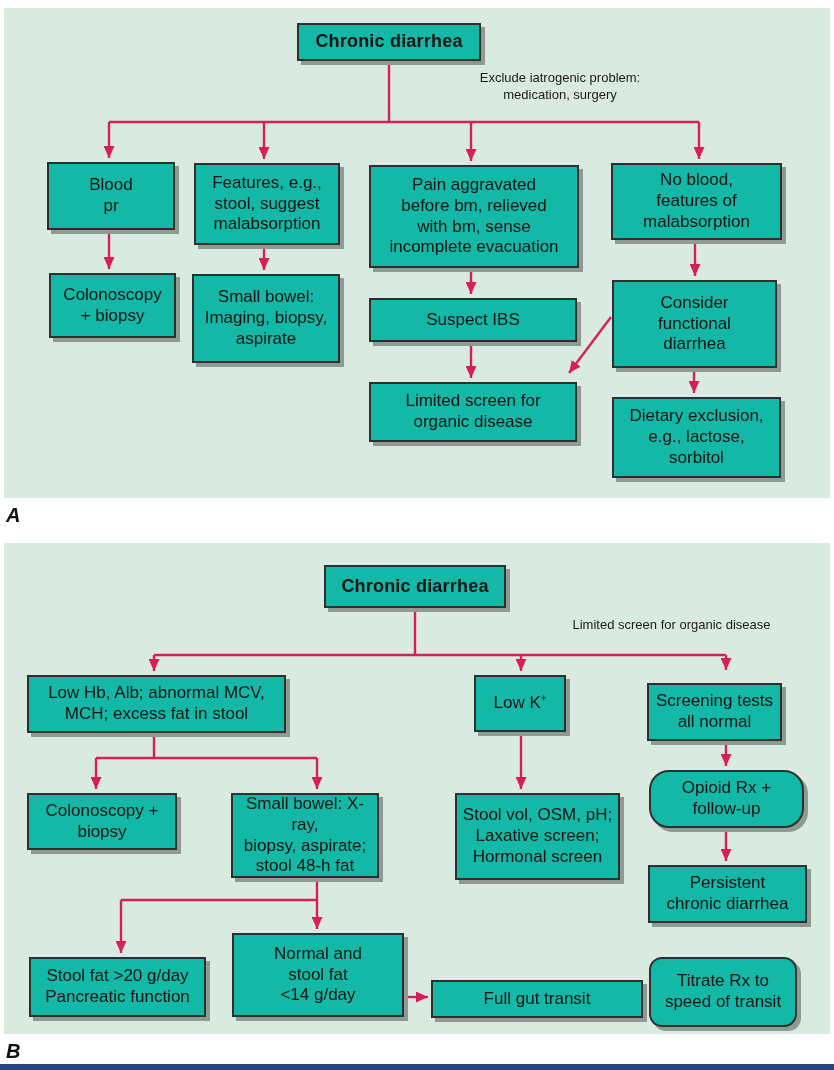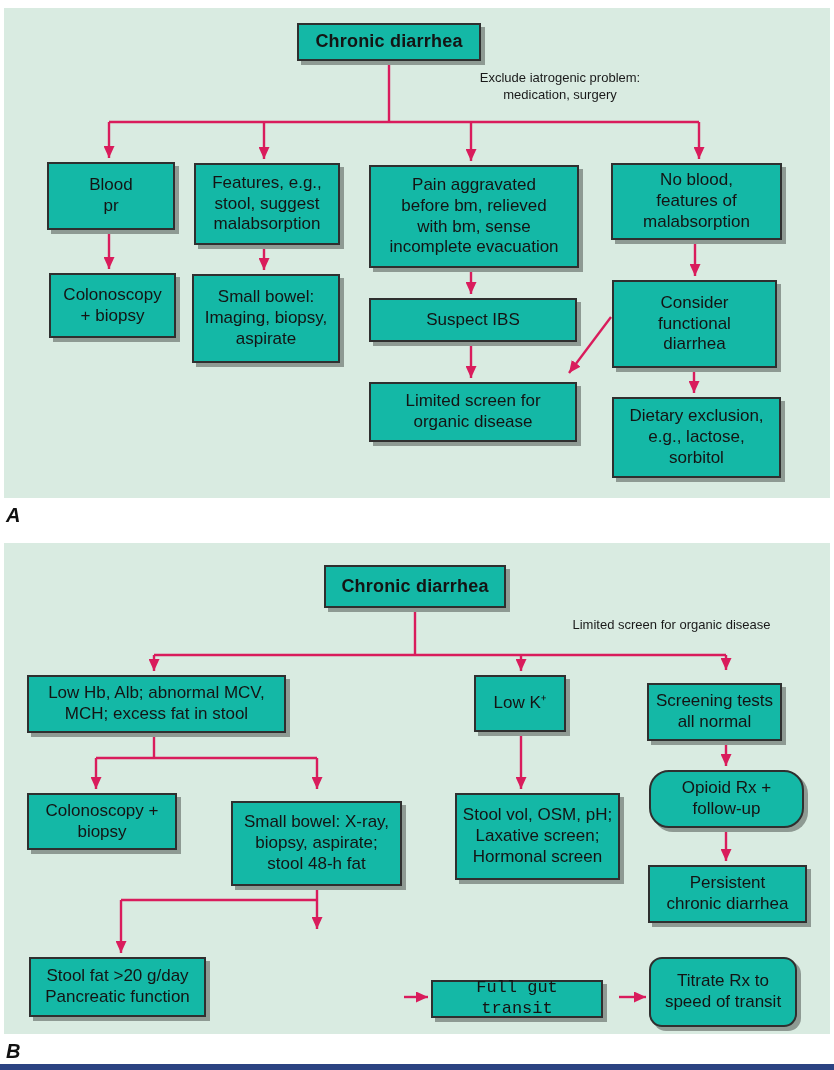--- a/index.html
+++ b/index.html
@@ -141,39 +141,42 @@
 MCH; excess fat in stool</div>
 
   <div class="node" style="left:470px;top:132px;width:92px;height:57px;">Low K⁺</div>
 
   <div class="node" style="left:643px;top:131px;width:135px;height:58px;margin-top:9px;">Screening tests
 all normal</div>
 
   <div class="node" style="left:23px;top:250px;width:150px;height:57px;">Colonoscopy +
 biopsy</div>
 
-  <div class="node" style="left:227px;top:258px;width:171px;height:85px;">Small bowel: X-ray,
+  <div class="node" style="left:227px;top:250px;width:148px;height:85px;">Small bowel: X-ray,
 biopsy, aspirate;
 stool 48-h fat</div>
 
   <div class="node" style="left:451px;top:250px;width:165px;height:87px;">Stool vol, OSM, pH;
 Laxative screen;
 Hormonal screen</div>
 
   <div class="node" style="left:645px;top:227px;width:155px;height:58px;border-radius:20px;">Opioid Rx +
 follow-up</div>
 
   <div class="node" style="left:644px;top:322px;width:159px;height:58px;">Persistent
 chronic diarrhea</div>
 
   <div class="node" style="left:25px;top:414px;width:177px;height:60px;">Stool fat &gt;20 g/day
 Pancreatic function</div>
 
+  <div class="node" style="left:228px;top:390px;width:172px;height:84px;">Normal and
+stool fat
+&lt;14 g/day</div>
 
-  <div class="node" style="left:427px;top:437px;width:172px;height:38px;font-family:Liberation Mono, monospace;">Full gut transit</div>
+  <div class="node" style="left:427px;top:437px;width:212px;height:38px;">Full gut transit</div>
 
   <div class="node" style="left:645px;top:414px;width:148px;height:70px;border-radius:13px;">Titrate Rx to
 speed of transit</div>
 </div>
 
 <div class="section-label" id="label-b">B</div>
 
 <div id="bottom-rule"></div>
 
 </body></html>

